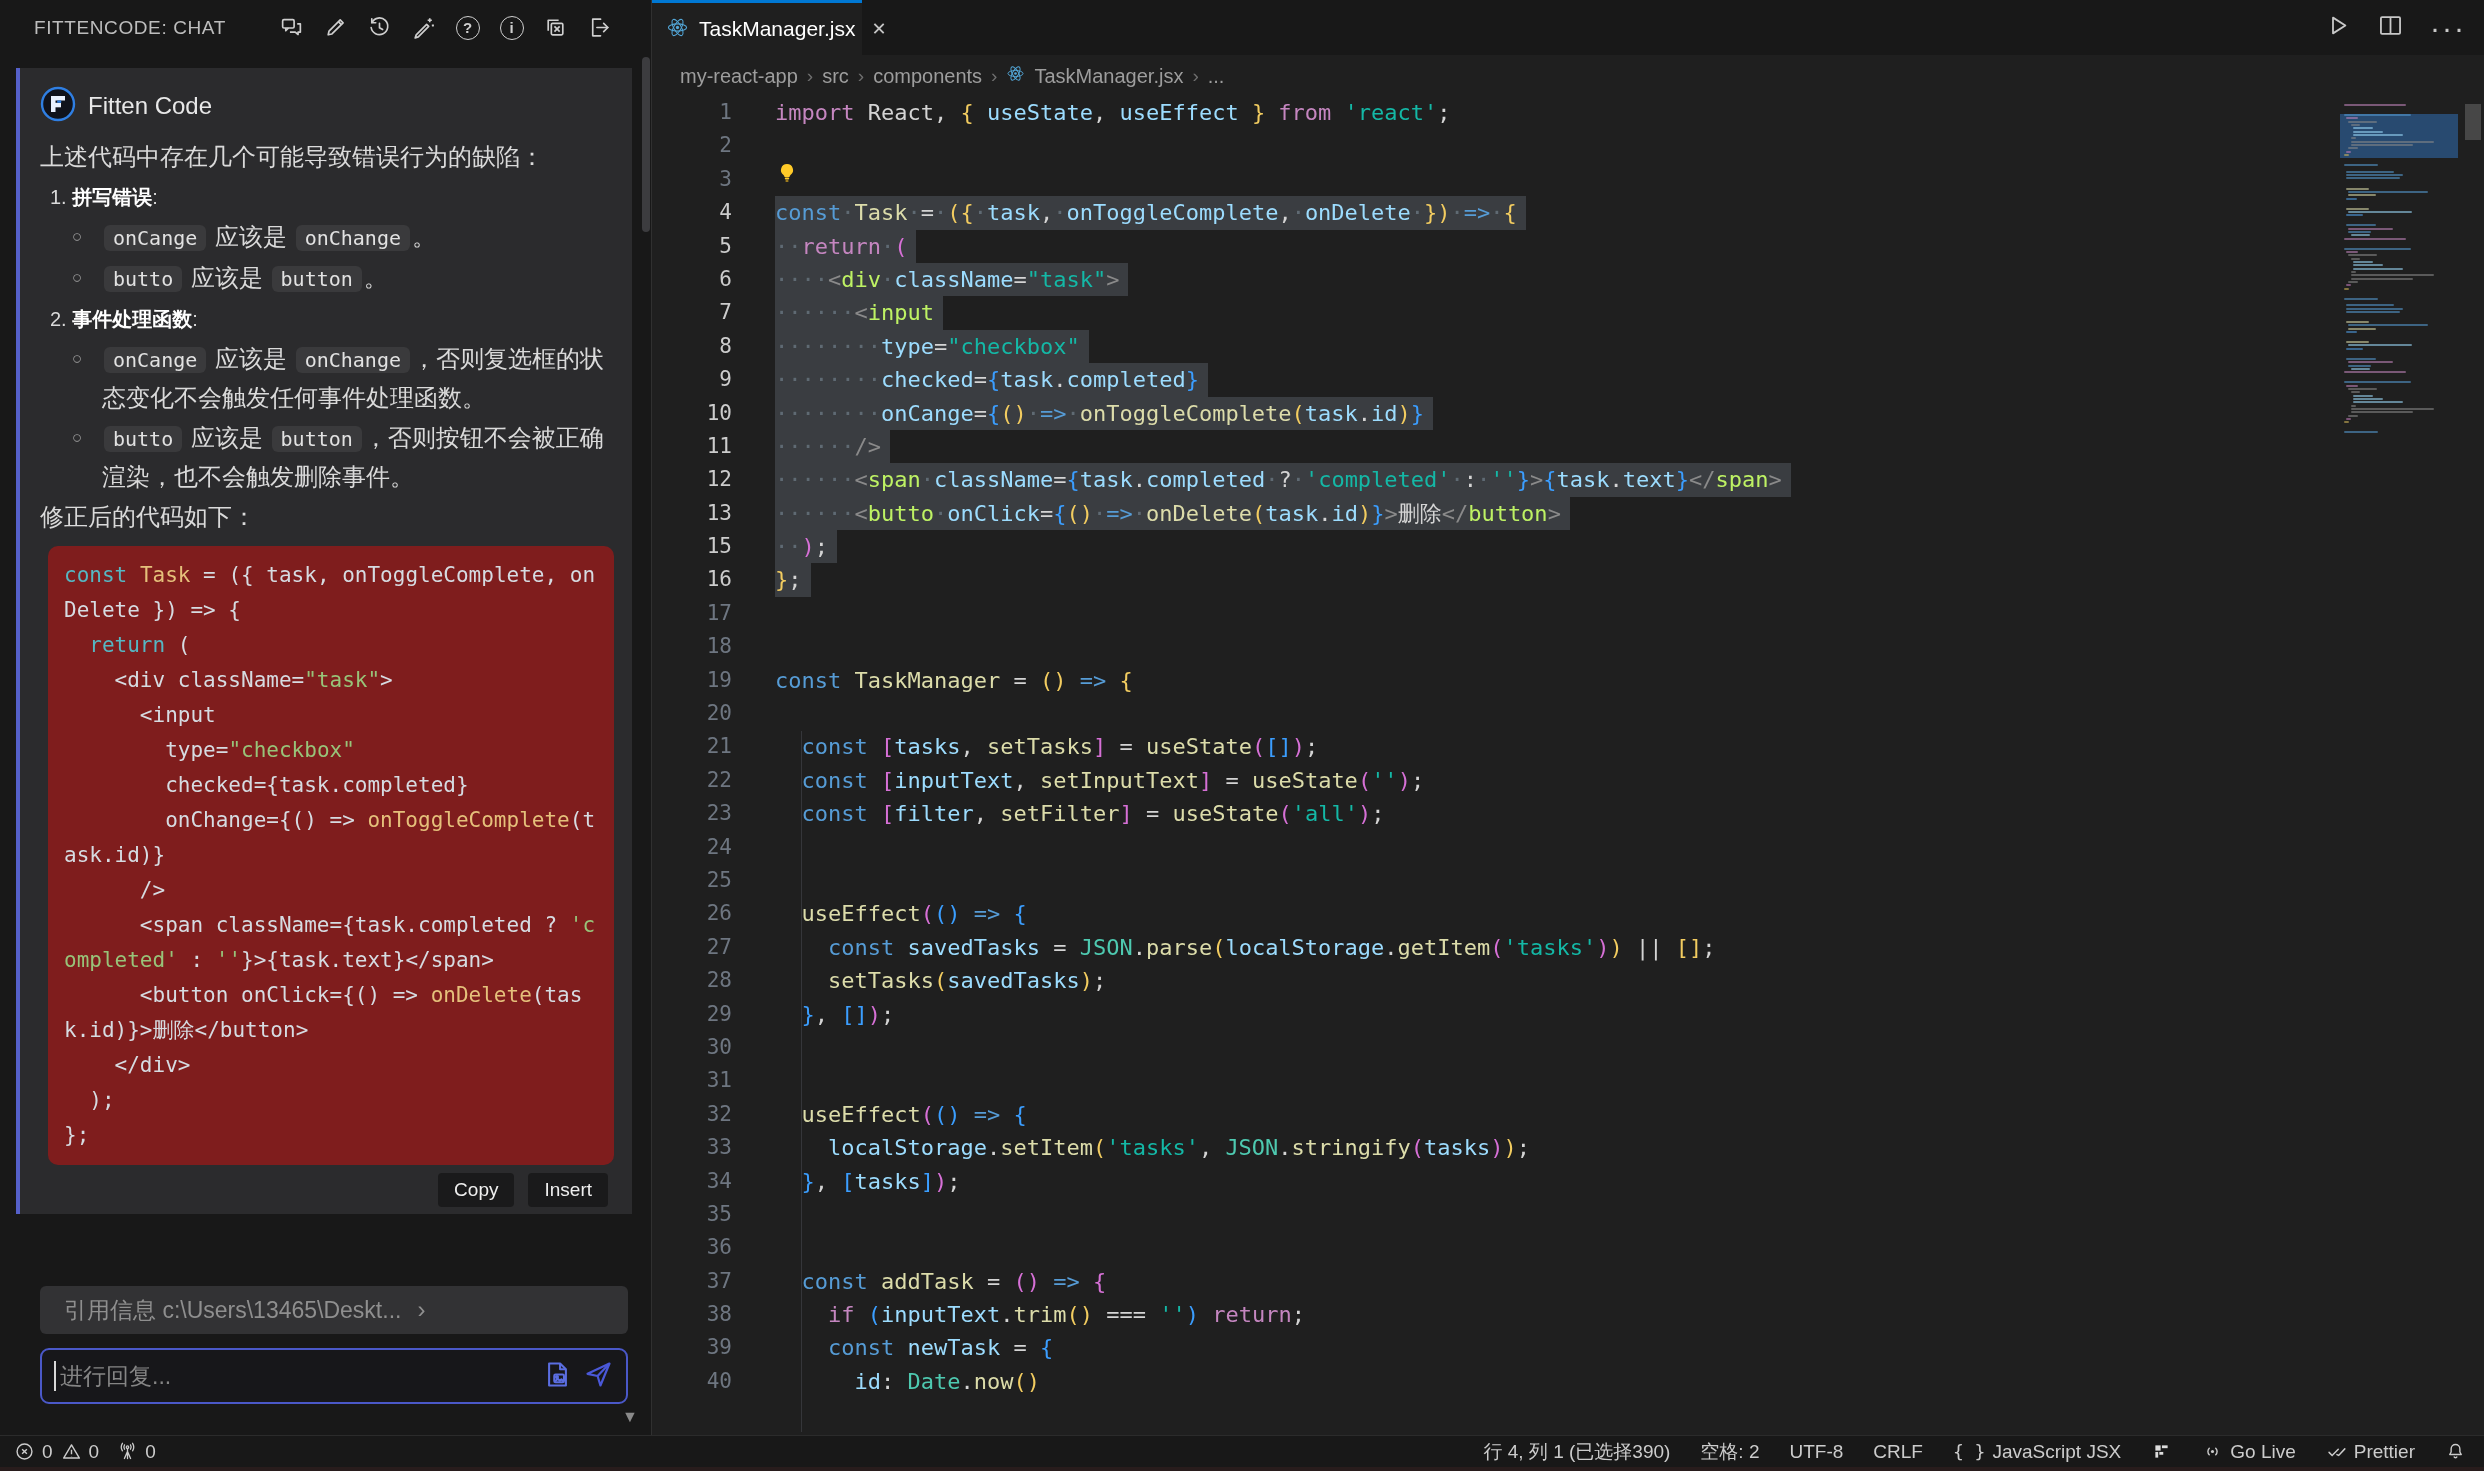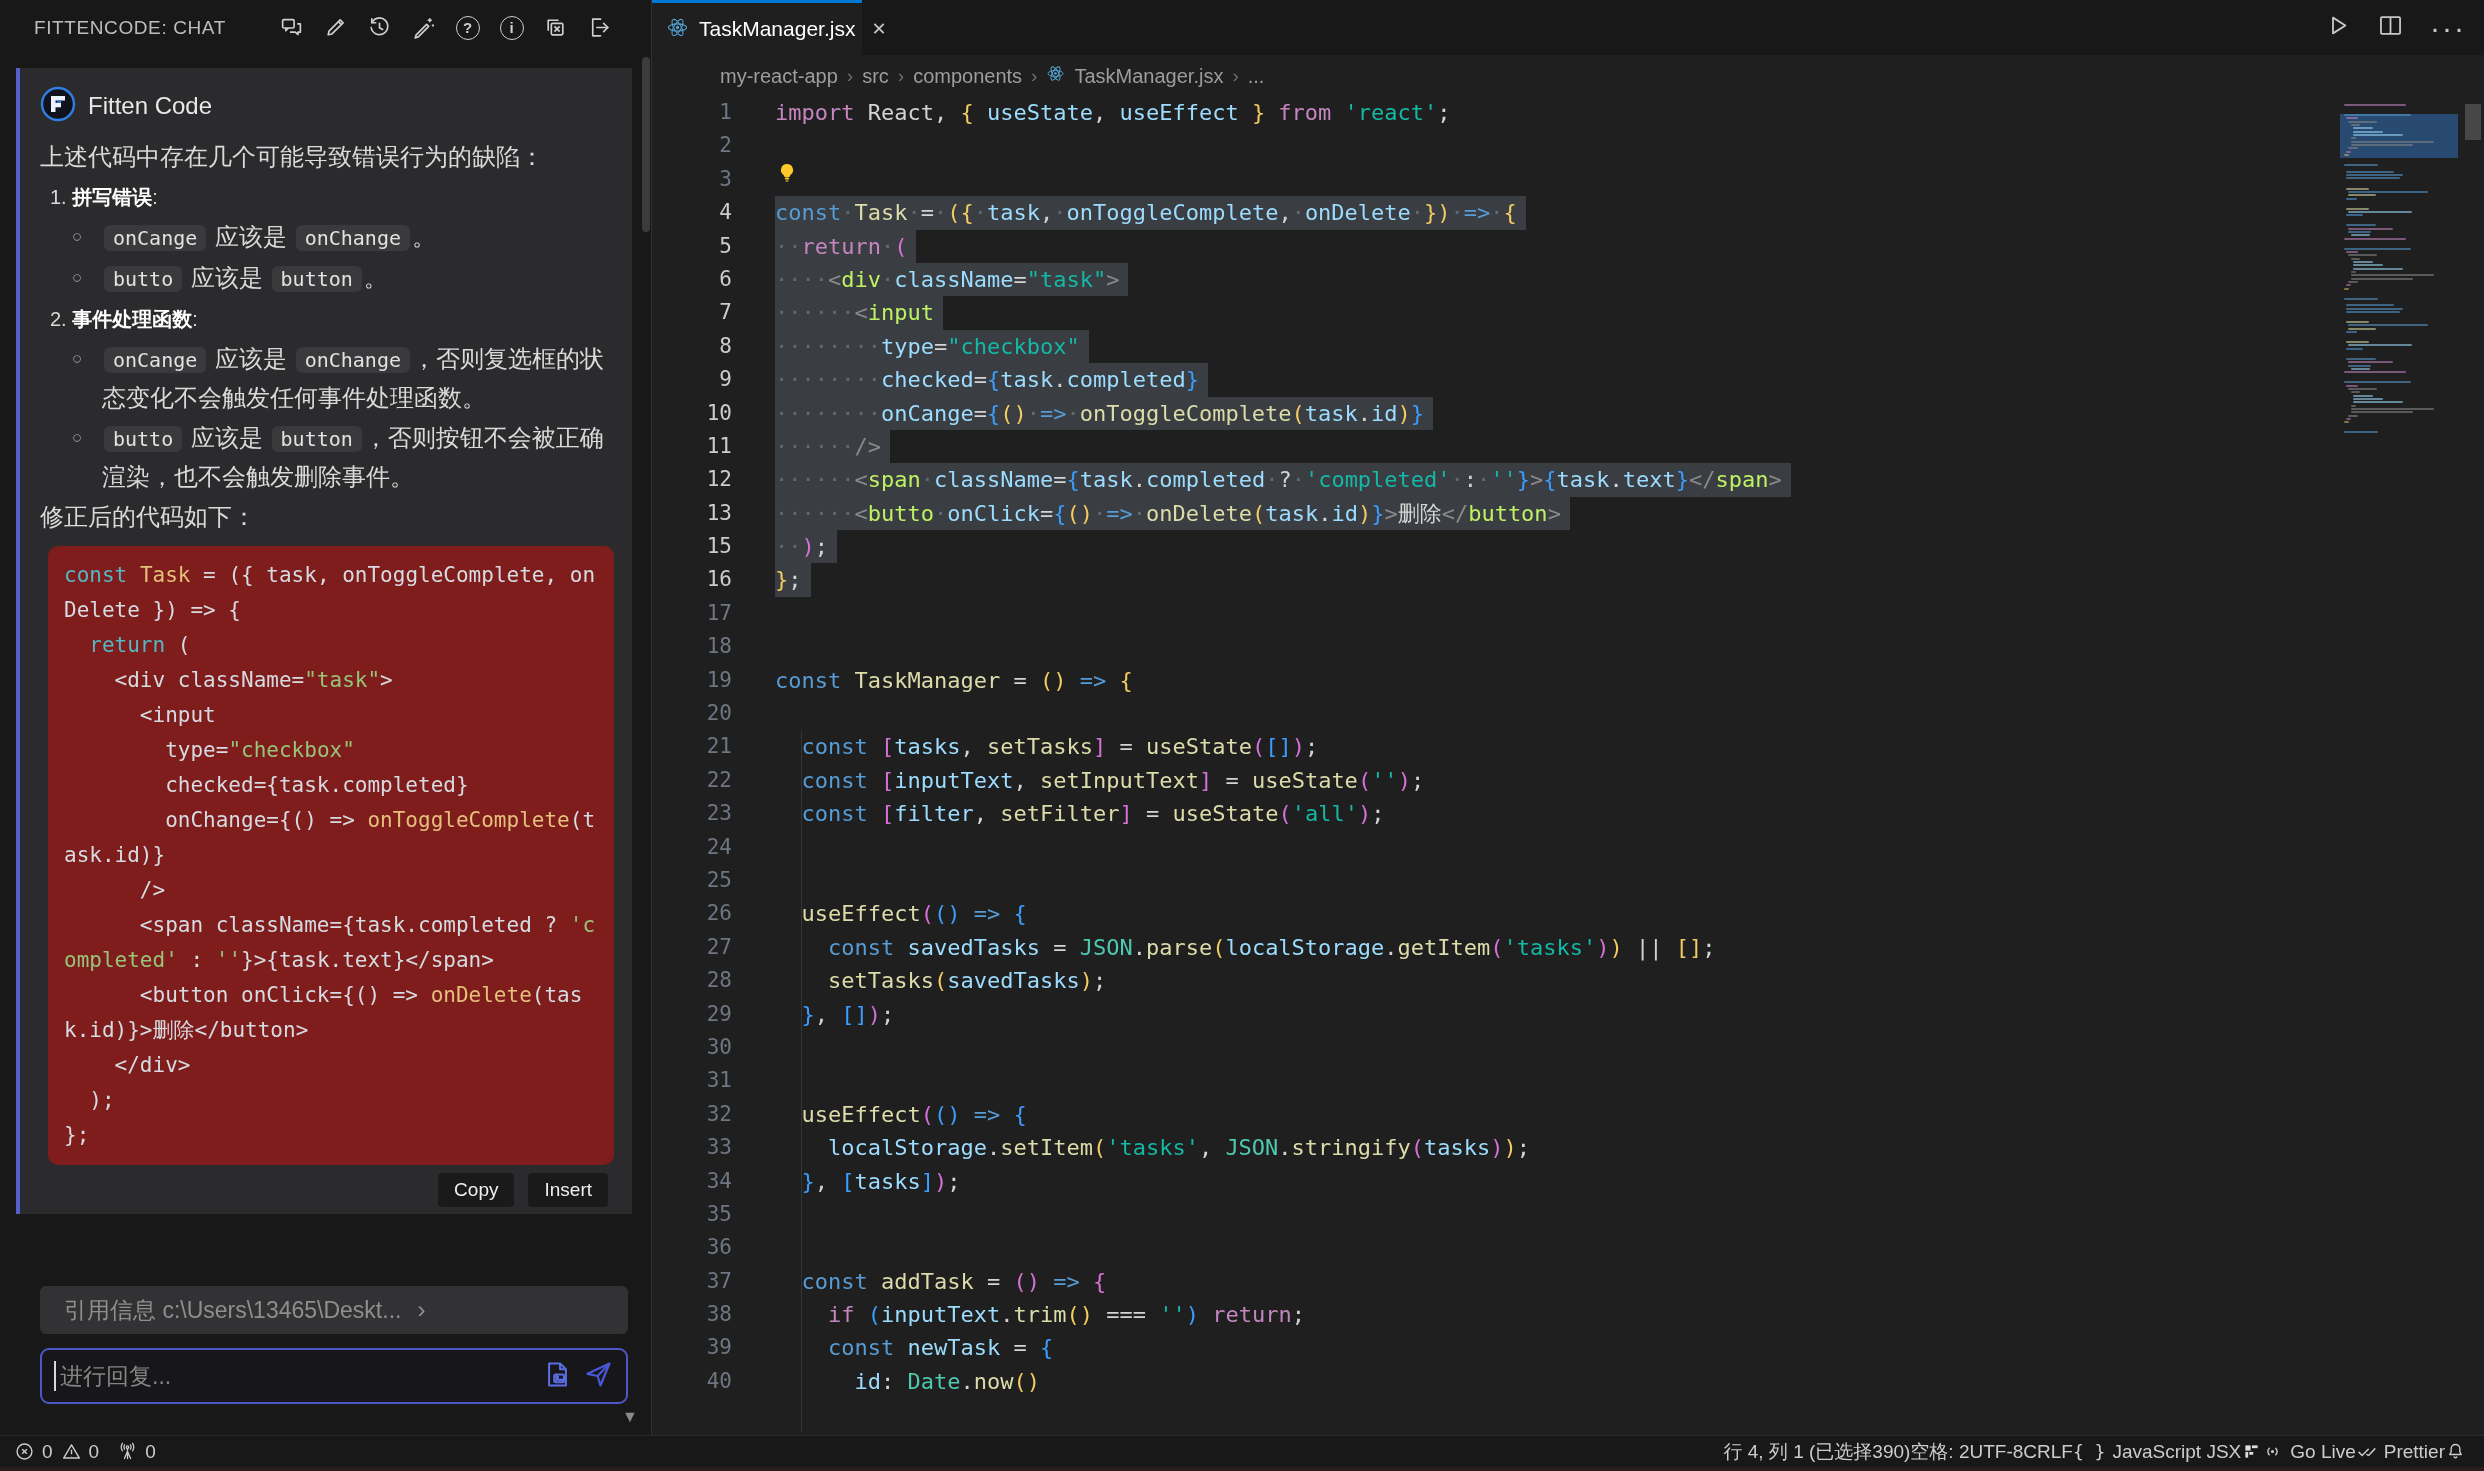--- a/index.html
+++ b/index.html
@@ -51,21 +51,21 @@
 
   
   #tabbar { left:652px; top:0; width:1832px; height:55px; background:#181818; }
   #tab-active { position:absolute; left:0; top:0; width:210px; height:55px; background:#1f1f1f;
     border-top:3px solid #0078d4; display:flex; align-items:center; padding:0 14px; gap:10px; cursor:pointer; }
   #tab-title { color:#ffffff; font-size:21px; }
   #tab-close { color:#c5c5c5; font-size:18px; margin-left:6px; cursor:pointer; }
   #editor-actions { position:absolute; right:18px; top:0; height:55px; display:flex; align-items:center; gap:26px; }
   #editor-actions svg { width:27px; height:27px; }
   #more-actions { color:#c8c8c8; font-size:30px; letter-spacing:2px; cursor:pointer; line-height:20px; }
-  #breadcrumb { left:720px; top:58px; height:36px; display:flex; align-items:center; gap:9px;
+  #breadcrumb { left:680px; top:58px; height:36px; display:flex; align-items:center; gap:9px;
     font-size:20px; color:#9d9d9d; }
   .bc-sep { color:#6f6f6f; font-size:19px; }
   .bc-item { cursor:pointer; }
 
   
   #code-area { left:652px; top:96px; width:1832px; height:1339px; background:#1f1f1f; overflow:hidden; }
   #indent-guide { position:absolute; left:149px; top:635px; width:1px; height:701px; background:#35363a; }
   .eline { position:relative; height:33.4px; line-height:33.4px; white-space:pre;
     font-family:"DejaVu Sans Mono",monospace; font-size:22px; }
   .lnum { position:absolute; left:0; top:0; width:80px; text-align:right; color:#6e7681; font-size:21px; }
@@ -80,21 +80,21 @@
 
   #minimap { position:absolute; right:28px; top:8px; width:112px; height:360px; cursor:pointer; }
   .mm-bar { position:absolute; height:2px; border-radius:1px; opacity:.55; }
   #mm-selection { position:absolute; left:-4px; top:10px; width:118px; height:44px; background:rgba(48,110,178,.55); }
   #scroll-thumb { position:absolute; right:3px; top:8px; width:16px; height:36px; background:rgba(120,120,120,.45); }
 
   
   #statusbar { left:0; top:1435px; width:2484px; height:32px; background:#181818; border-top:1px solid #2b2b2b;
     display:flex; align-items:center; color:#cccccc; font-size:19px; }
   #sb-left { display:flex; align-items:center; gap:8px; margin-left:14px; }
-  #sb-right { margin-left:auto; display:flex; align-items:center; margin-right:18px; }
+  #sb-right { margin-left:auto; display:flex; align-items:center; gap:30px; margin-right:18px; }
   .sb-item { display:flex; align-items:center; gap:7px; cursor:pointer; white-space:nowrap; }
   .sb-item svg { width:21px; height:21px; }
   .sb-braces { font-family:"DejaVu Sans Mono",monospace; font-size:18px; color:#cccccc; }
   #bottom-strip { left:0; top:1467px; width:2484px; height:4px; background:#281c1c; }
 </style>
 </head>
 <body>
 
 <div class="abs" id="chat-panel">
   <div id="panel-header">

